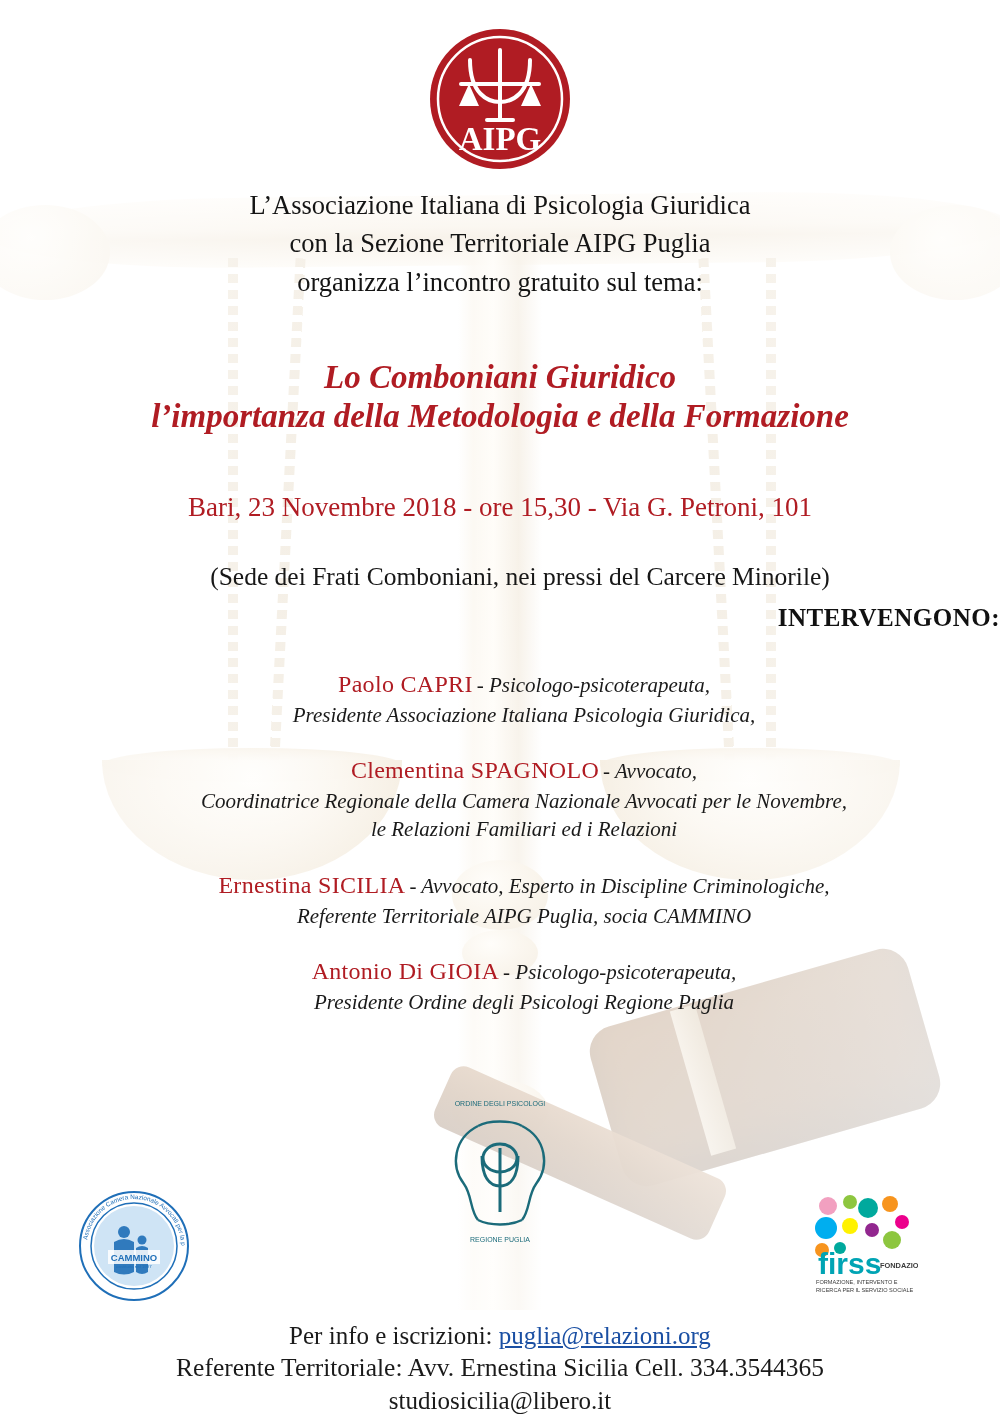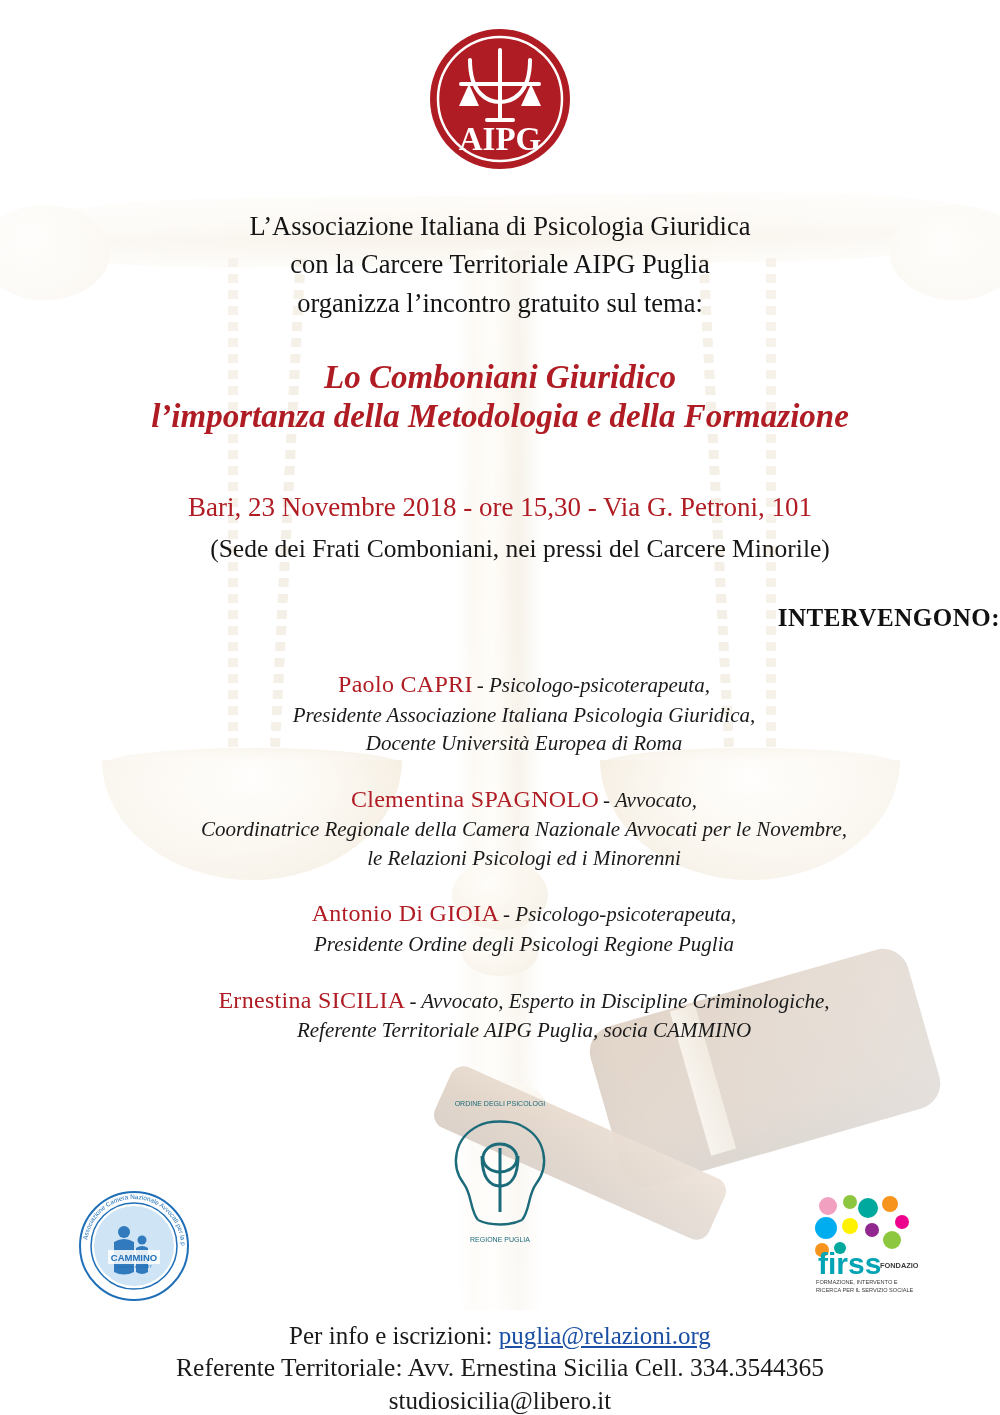--- a/index.html
+++ b/index.html
@@ -163,21 +163,20 @@
   }
 
   .intro {
     position: absolute;
     top: 186px;
     left: 0;
     right: 0;
     font-size: 26.5px;
     line-height: 1.45;
     color: #141414;
-    margin-top: 21px;
   }
 
   .title {
     position: absolute;
     top: 358px;
     left: 0;
     right: 0;
     color: #b01c23;
     font-style: italic;
     font-weight: bold;
@@ -188,21 +187,21 @@
 
   .when {
     position: absolute;
     top: 492px;
     left: 0; right: 0;
     font-size: 27px;
     color: #b01c23;
   }
   .where {
     position: absolute;
-    top: 534px;
+    top: 562px;
     left: 0; right: 0;
     font-size: 25.5px;
     color: #171717;
     padding-left: 40px;
   }
 
   .speakers-heading {
     position: absolute;
     top: 604px;
     left: 0; right: 0;
@@ -320,21 +319,21 @@
         <path d="M44 60 L34 82 L54 82 Z" fill="#ffffff" stroke="none"></path>
         <path d="M106 60 L96 82 L116 82 Z" fill="#ffffff" stroke="none"></path>
         <path d="M62 96 L88 96"></path>
       </g>
       <text x="75" y="126" text-anchor="middle" font-family="Liberation Serif, serif" font-size="33" font-weight="bold" fill="#ffffff">AIPG</text>
     </svg>
   </div>
 
   <div class="intro">
     <div>L’Associazione Italiana di Psicologia Giuridica</div>
-    <div>con la Carcere Territoriale AIPG Puglia</div>
+    <div>con la Sezione Territoriale AIPG Puglia</div>
     <div>organizza l’incontro gratuito sul tema:</div>
   </div>
 
   <div class="title">
     <span class="l1">Lo Comboniani Giuridico</span>
     <span class="l2">l’importanza della Metodologia e della Formazione</span>
   </div>
 
   <div class="when">Bari, 23 Novembre 2018 - ore 15,30 - Via G. Petroni, 101</div>
   <div class="where">(Sede dei Frati Comboniani, nei pressi del Carcere Minorile)</div>
@@ -342,46 +341,45 @@
   <div class="speakers-heading">INTERVENGONO:</div>
 
   <div class="speakers">
 
     <div class="speaker">
       <div>
         <span class="sp-name">Paolo CAPRI</span>
         <span class="sp-role">- Psicologo-psicoterapeuta,</span>
       </div>
       <span class="sp-line2">Presidente Associazione Italiana Psicologia Giuridica,</span>
-      <span class="sp-line3">Docente Università Europea di Roma</span>
     </div>
 
     <div class="speaker">
       <div>
         <span class="sp-name">Clementina SPAGNOLO</span>
         <span class="sp-role">- Avvocato,</span>
       </div>
       <span class="sp-line2">Coordinatrice Regionale della Camera Nazionale Avvocati per le Novembre,</span>
-      <span class="sp-line3">le Relazioni Psicologi ed i Minorenni</span>
+      <span class="sp-line3">le Relazioni Familiari ed i Relazioni</span>
+    </div>
+
+    <div class="speaker">
+      <div>
+        <span class="sp-name">Ernestina SICILIA</span>
+        <span class="sp-role">- Avvocato, Esperto in Discipline Criminologiche,</span>
+      </div>
+      <span class="sp-line2">Referente Territoriale AIPG Puglia, socia CAMMINO</span>
     </div>
 
     <div class="speaker">
       <div>
         <span class="sp-name">Antonio Di GIOIA</span>
         <span class="sp-role">- Psicologo-psicoterapeuta,</span>
       </div>
       <span class="sp-line2">Presidente Ordine degli Psicologi Regione Puglia</span>
-    </div>
-
-    <div class="speaker">
-      <div>
-        <span class="sp-name">Ernestina SICILIA</span>
-        <span class="sp-role">- Avvocato, Esperto in Discipline Criminologiche,</span>
-      </div>
-      <span class="sp-line2">Referente Territoriale AIPG Puglia, socia CAMMINO</span>
     </div>
 
   </div>
 
   <div class="logo-cammino">
     <svg viewBox="0 0 112 112" width="112" height="112" aria-hidden="true">
       <circle cx="56" cy="56" r="55" fill="#ffffff"></circle>
       <circle cx="56" cy="56" r="54" fill="none" stroke="#1f6fb8" stroke-width="2"></circle>
       <circle cx="56" cy="56" r="43" fill="none" stroke="#1f6fb8" stroke-width="1.5"></circle>
       <circle cx="56" cy="56" r="40" fill="#cfe4f5"></circle>

